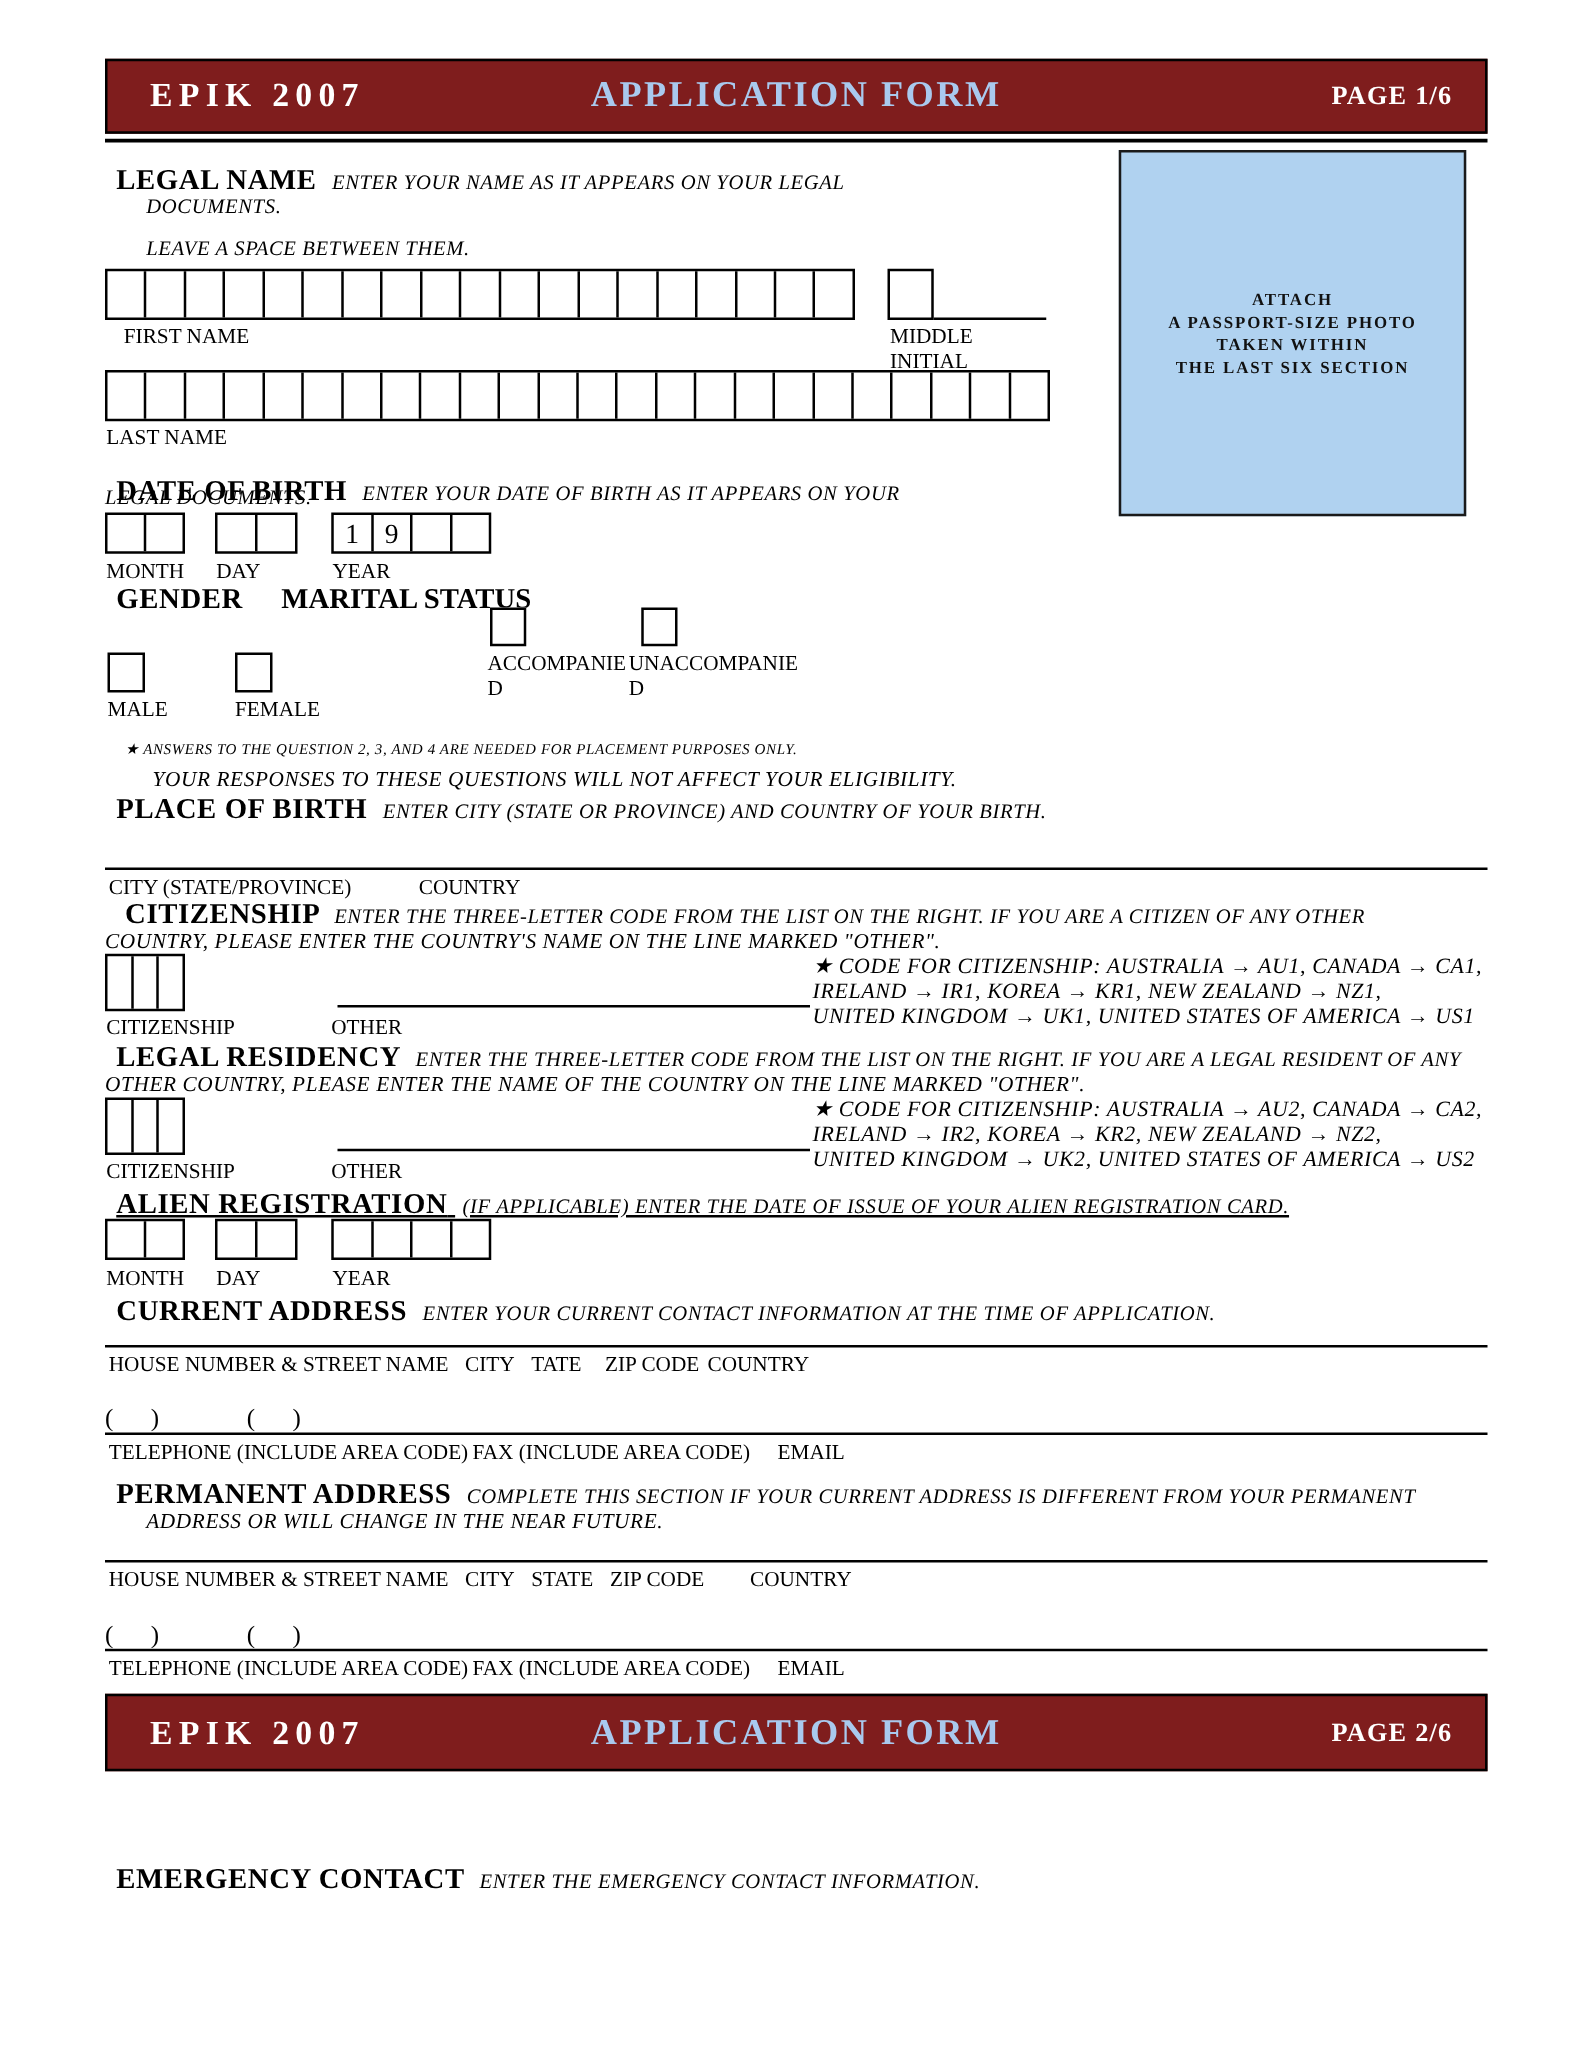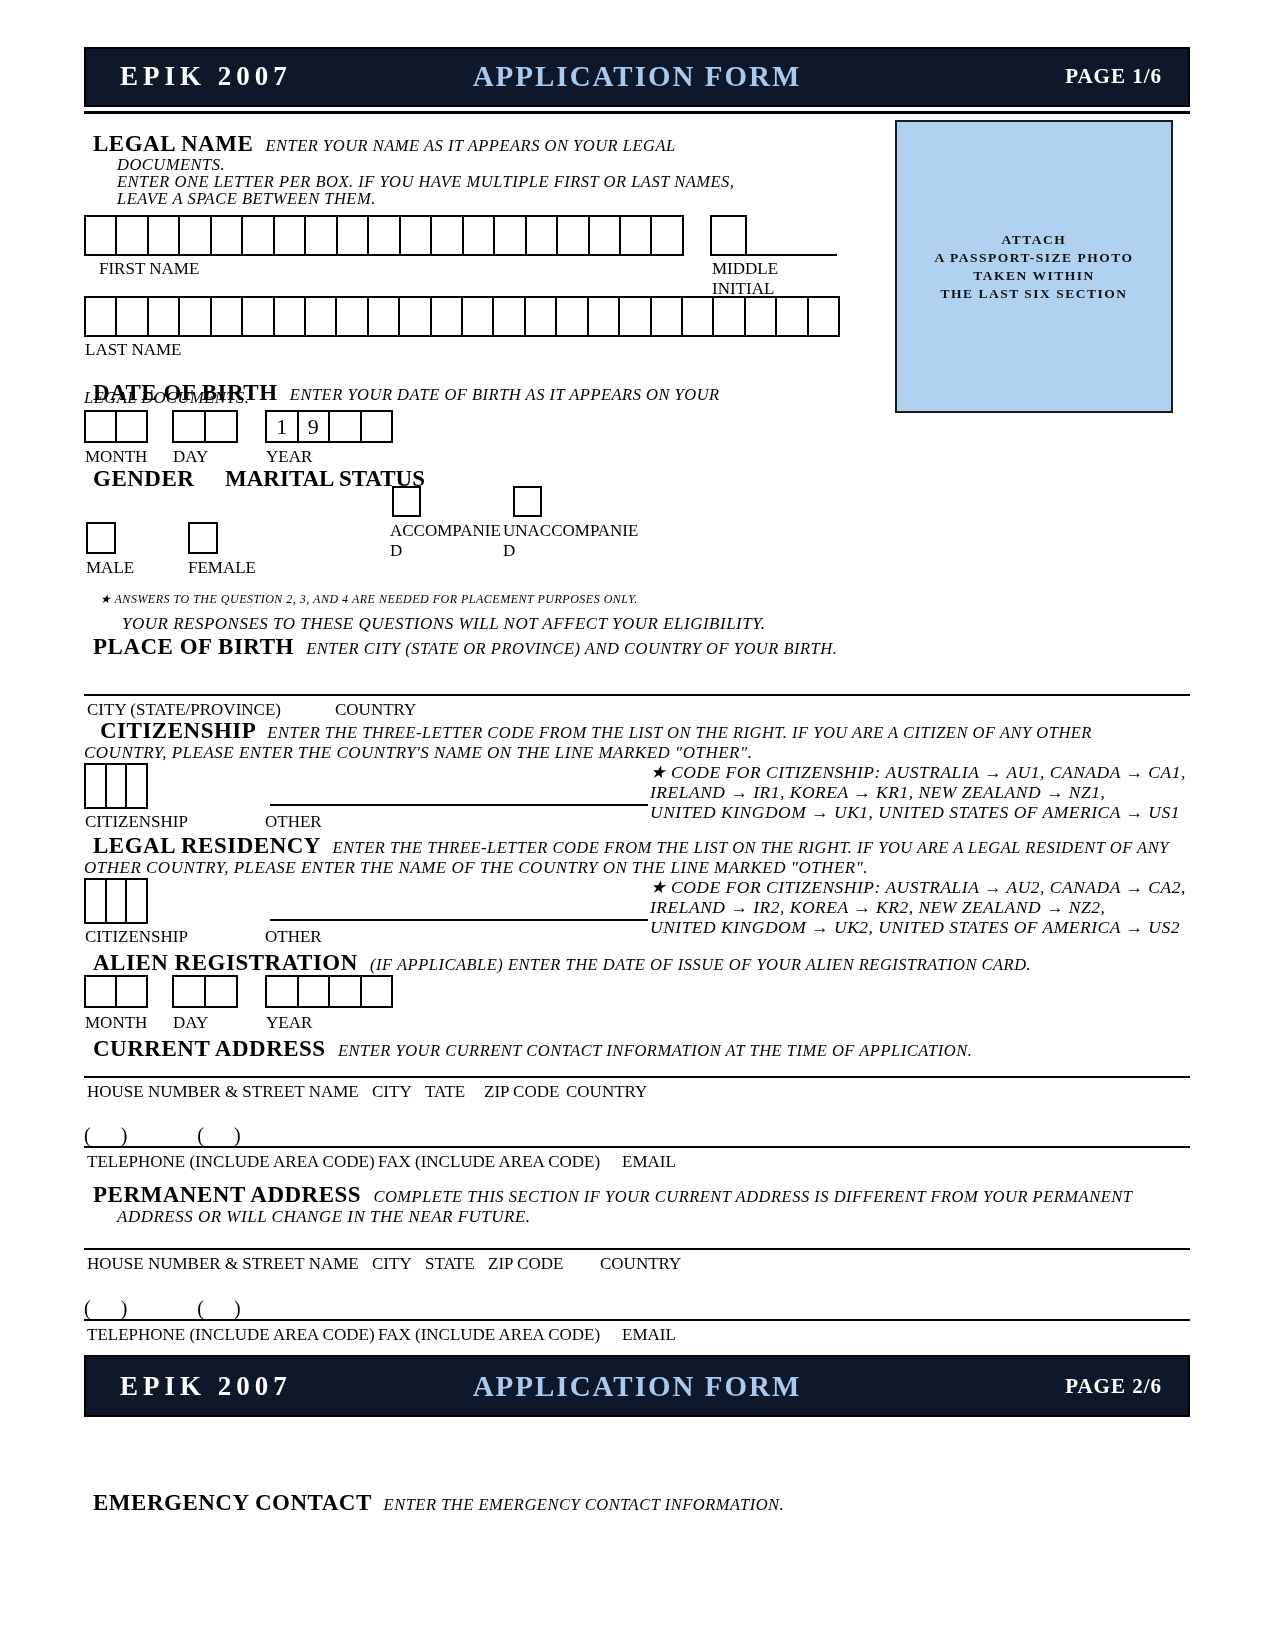--- a/index.html
+++ b/index.html
@@ -2,21 +2,21 @@
 <html><head>
 <meta charset="utf-8">
 <style>
   html,body { margin:0; padding:0; background:#ffffff; }
   .page {
     position:relative; width:1275px; height:1651px; background:#fff;
     font-family:"Liberation Serif", serif; color:#000; overflow:hidden;
   }
   .bar {
     position:absolute; left:84px; width:1106px; height:60px;
-    background:#0f172a; border:2px solid #000; box-sizing:border-box;
+    background:#7f1d1d; border:2px solid #000; box-sizing:border-box;
   }
   .bar .brand { position:absolute; left:34px; top:0; line-height:55px; font-weight:bold; font-size:27px; color:#fff; letter-spacing:5px; white-space:nowrap; }
   .bar .title { position:absolute; left:0; right:0; top:0; text-align:center; line-height:55px; font-weight:bold; font-size:29px; color:#a9c9ee; letter-spacing:2px; white-space:nowrap; }
   .bar .page-no { position:absolute; right:26px; top:0; line-height:55px; font-weight:bold; font-size:21px; color:#fff; letter-spacing:1px; white-space:nowrap; }
   .rule { position:absolute; left:84px; width:1106px; height:3px; background:#000; }
   .photo {
     position:absolute; left:895px; top:120px; width:278px; height:293px;
     background:#b0d2f0; border:2px solid #1a1a1a; box-sizing:border-box;
     display:flex; flex-direction:column; justify-content:center; text-align:center;
   }
@@ -54,21 +54,20 @@
     <div>A PASSPORT-SIZE PHOTO</div>
     <div>TAKEN WITHIN</div>
     <div>THE LAST SIX SECTION</div>
   </div>
 
   <div class="h" style="left:93px; top:131px;">
     <span>LEGAL NAME</span>
     <span class="d">ENTER YOUR NAME AS IT APPEARS ON YOUR LEGAL</span>
   </div>
   <div class="it" style="left:117px; top:155px;">DOCUMENTS.</div>
-  <div class="it" style="left:117px; top:172px;">ENTER ONE LETTER PER BOX. IF YOU HAVE MULTIPLE FIRST OR LAST NAMES,</div>
   <div class="it" style="left:117px; top:189px;">LEAVE A SPACE BETWEEN THEM.</div>
 
   <div class="cellrow row-name" style="left:84px; top:215px; width:600px; height:41px;">
       <div class="cell"></div>
       <div class="cell"></div>
       <div class="cell"></div>
       <div class="cell"></div>
       <div class="cell"></div>
       <div class="cell"></div>
       <div class="cell"></div>
@@ -195,21 +194,21 @@
       <div class="cell"></div>
       <div class="cell"></div>
     </div>
   <div class="wline" style="left:270px; top:919px; width:378px;"></div>
   <div class="lbl" style="left:85px; top:927px;">CITIZENSHIP</div>
   <div class="lbl" style="left:265px; top:927px;">OTHER</div>
   <div class="it code" style="left:650px; top:877px;">★ CODE FOR CITIZENSHIP: AUSTRALIA → AU2, CANADA → CA2,</div>
   <div class="it code" style="left:650px; top:897px;">IRELAND → IR2, KOREA → KR2,  NEW ZEALAND → NZ2,</div>
   <div class="it code" style="left:650px; top:917px;">UNITED KINGDOM → UK2, UNITED STATES OF AMERICA → US2</div>
 
-  <div class="h" style="left:93px; top:950px;">
+  <div class="h" style="left:93px; top:950px;text-decoration:underline;">
     <span>ALIEN REGISTRATION</span>
     <span class="d">(IF APPLICABLE) ENTER THE DATE OF ISSUE OF YOUR ALIEN REGISTRATION CARD.</span>
   </div>
   <div class="cellrow row-date" style="left:84px; top:975px; width:64px; height:33px;">
       <div class="cell"></div>
       <div class="cell"></div>
     </div>
   <div class="cellrow row-date" style="left:172px; top:975px; width:66px; height:33px;">
       <div class="cell"></div>
       <div class="cell"></div>

